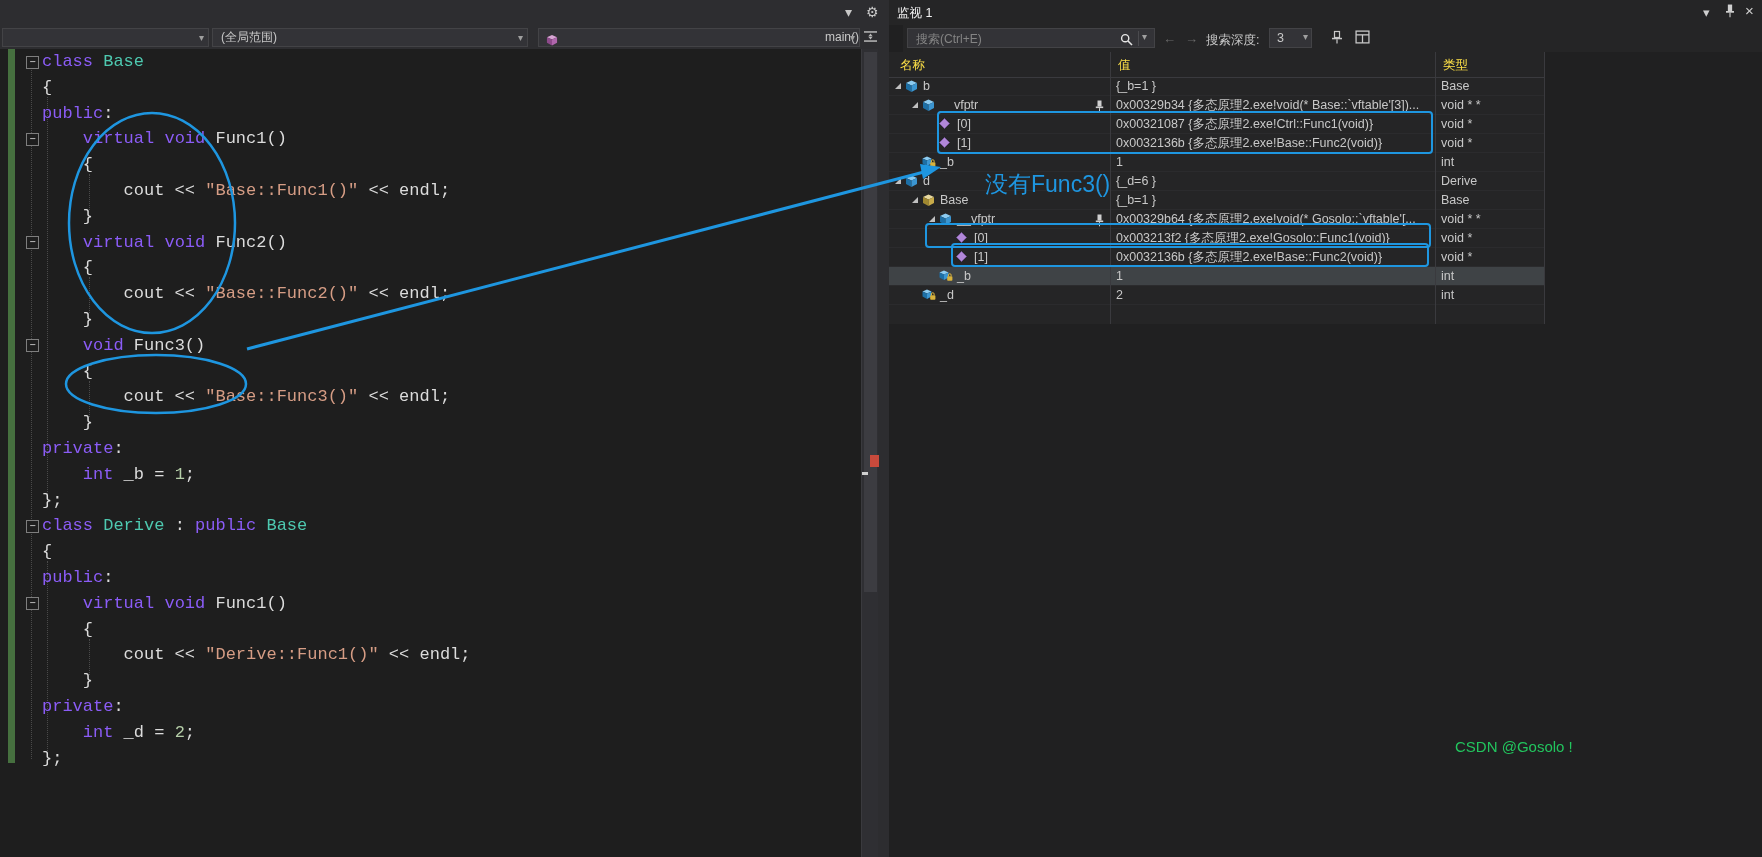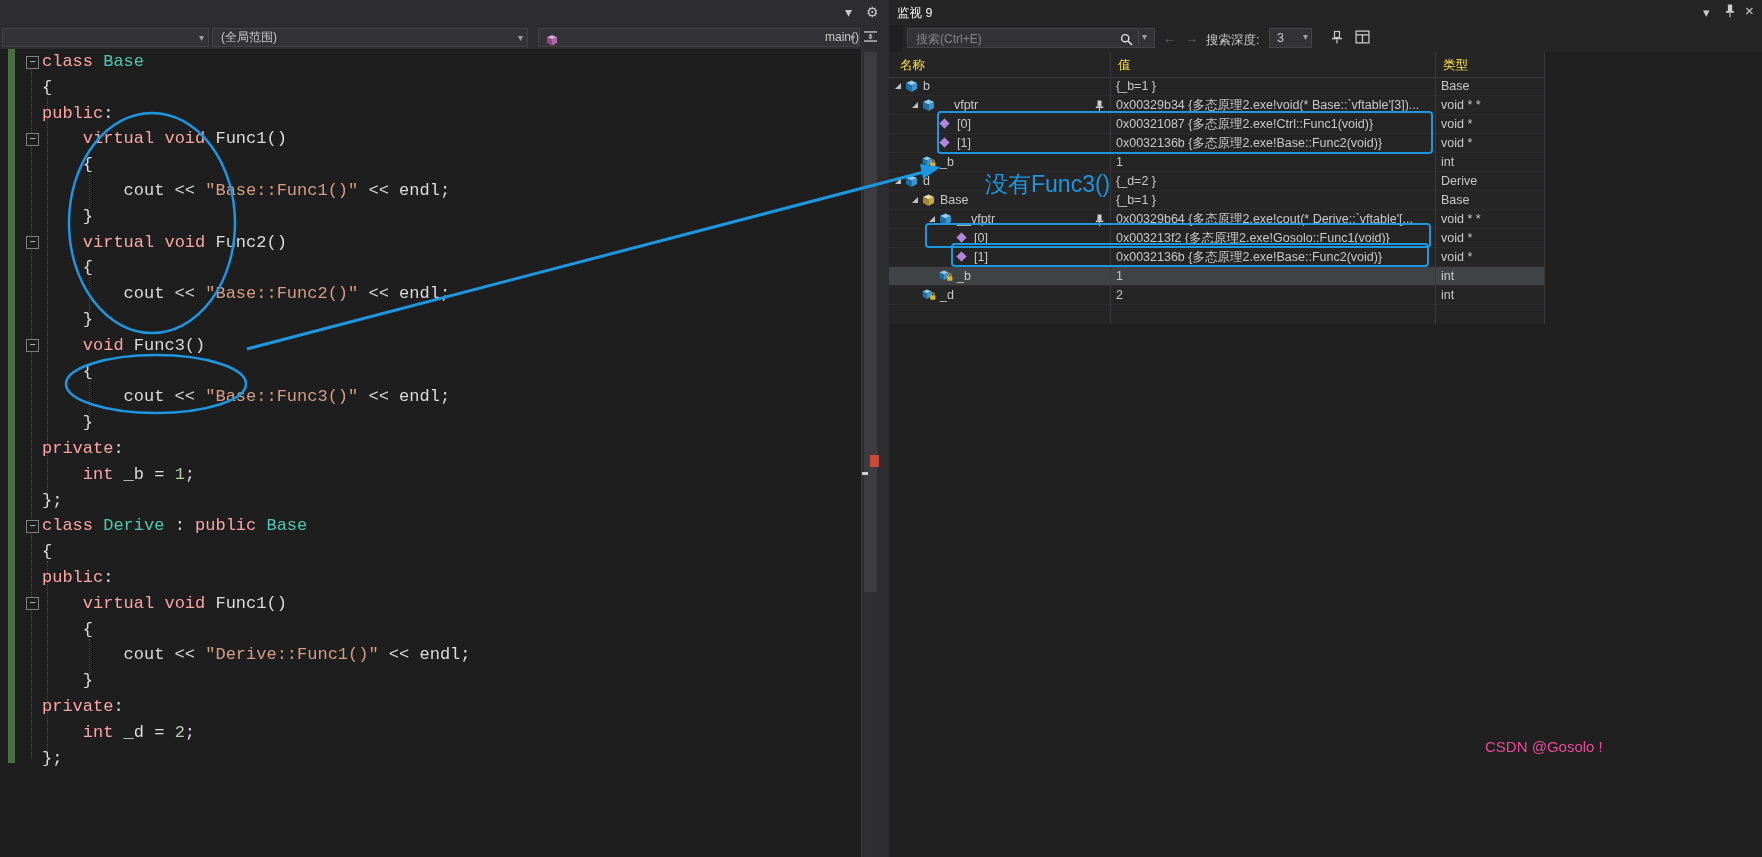--- a/index.html
+++ b/index.html
@@ -16,21 +16,21 @@
   .dd .chev{position:absolute;right:4px;top:1px;color:#9f9f9f;font-size:10px;line-height:16px;}
   .dd .micon{position:absolute;left:7px;top:3px;}
   .dd3 .ddtext{padding-left:24px;text-align:right;}
   .splitico{position:absolute;left:863px;top:3px;width:16px;height:16px;}
 
   .edbody{position:absolute;top:49px;left:0;width:861px;height:808px;background:#1e1e1e;overflow:hidden;}
   .chgmargin{position:absolute;left:8px;top:0;width:7px;height:714px;background:#46703f;}
   .guide{position:absolute;width:0;border-left:1px dotted #4a4a4a;}
   #code{position:absolute;left:42px;top:0;font:17px/25.8px "Liberation Mono","DejaVu Sans Mono",monospace;white-space:pre;}
   .cl{height:25.8px;}
-  .tk-kw{color:#fca5a5}.tk-ty{color:#4ec9b0}.tk-pl{color:#dcdcdc}.tk-st{color:#d69d85}.tk-nu{color:#b5cea8}
+  .tk-kw{color:#8b5cf6}.tk-ty{color:#4ec9b0}.tk-pl{color:#dcdcdc}.tk-st{color:#d69d85}.tk-nu{color:#b5cea8}
   .foldbox{position:absolute;left:26px;width:11px;height:11px;border:1px solid #7e7e7e;background:#1e1e1e;z-index:3;box-sizing:content-box;}
   .foldbox::before{content:"\2212";display:block;color:#d0d0d0;font:10px/10px "DejaVu Sans Mono",monospace;text-align:center;}
 
   .sbar{position:absolute;left:861px;top:49px;width:17px;height:808px;background:#2f2f33;border-left:1px solid #3a3a3e;box-sizing:border-box;}
   .sthumb{position:absolute;left:2px;top:3px;width:13px;height:540px;background:#3c3c41;}
   .smark-red{position:absolute;left:8px;top:406px;width:9px;height:12px;background:#c84a3c;}
   .smark-caret{position:absolute;left:0;top:423px;width:6px;height:3px;background:#d0d0d0;}
 
   
   .wpane{position:absolute;left:889px;top:0;width:873px;height:857px;background:#202021;}
@@ -62,21 +62,21 @@
   .wname{position:absolute;left:0;top:0;width:221px;height:18px;display:flex;align-items:center;overflow:hidden;}
   .ind{display:inline-block;height:1px;flex:none;}
   .twisty{width:0;height:0;border-left:6px solid transparent;border-bottom:6px solid #c0c0c0;margin-right:4px;flex:none;}
   .wicon{width:14px;height:12px;margin-right:4px;flex:none;display:inline-flex;}
   .ntext{font-size:12.5px;color:#c8c8c8;white-space:nowrap;}
   .ntext.add{font-style:italic;color:#7f7f7f;}
   .pin{position:absolute;right:6px;top:3px;}
   .wval{position:absolute;left:227px;top:0;width:315px;height:18px;line-height:18px;font-size:12.5px;color:#c8c8c8;white-space:nowrap;overflow:hidden;}
   .wtype{position:absolute;left:552px;top:0;width:100px;height:18px;line-height:18px;font-size:12.5px;color:#c8c8c8;white-space:nowrap;overflow:hidden;}
 
-  .wm{position:absolute;left:566px;top:738px;font-size:15px;color:#ec4899;margin-left:30px;}
+  .wm{position:absolute;left:566px;top:738px;font-size:15px;color:#22c55e;}
 
   .anno{position:absolute;left:0;top:0;z-index:60;pointer-events:none;}
 </style>
 </head>
 <body>
 
 <div class="app">
 
   <div class="edpane">
 
@@ -139,21 +139,21 @@
     <div class="sbar">
       <div class="sthumb"></div>
       <div class="smark-red"></div>
       <div class="smark-caret"></div>
     </div>
   </div>
 
   <div class="wpane">
 
     <div class="whead">
-      <span class="title">监视 9</span>
+      <span class="title">监视 1</span>
       <span class="hico" style="left:814px">▾</span>
       <span class="hico" style="left:836px;top:4px">
         <svg width="10" height="14" viewBox="0 0 9 13">
             <rect x="2.5" y="0.5" width="4" height="6" fill="#cfcfcf"></rect>
             <rect x="0.8" y="6.5" width="7.4" height="1.6" fill="#cfcfcf"></rect>
             <rect x="4" y="8.1" width="1" height="4.2" fill="#cfcfcf"></rect>
           </svg>
       </span>
       <span class="hico" style="left:856px;font-size:15px;top:3px">×</span>
     </div>
@@ -289,21 +289,21 @@
               <span class="twisty"></span>
               <span class="wicon">
                 <svg width="13" height="12" viewBox="0 0 13 12">
                   <path d="M6.5 0.5 12 3 6.5 5.5 1 3Z" fill="#8ccbf0"></path>
                   <path d="M1 3v6l5.5 3V5.5Z" fill="#1d6fa5"></path>
                   <path d="M12 3v6l-5.5 3V5.5Z" fill="#3b95d0"></path>
                 </svg>
               </span>
               <span class="ntext">d</span>
             </div>
-            <div class="wval">{_d=2 }</div>
+            <div class="wval">{_d=6 }</div>
             <div class="wtype">Derive</div>
           </div>
           <div class="wrow">
             <div class="wname">
               <span class="ind" style="width: 23px;"></span>
               <span class="twisty"></span>
               <span class="wicon">
                 <svg width="13" height="12" viewBox="0 0 13 12">
                   <path d="M6.5 0.5 12 3 6.5 5.5 1 3Z" fill="#e8d9a0"></path>
                   <path d="M1 3v6l5.5 3V5.5Z" fill="#a08830"></path>
@@ -326,21 +326,21 @@
                   <path d="M12 3v6l-5.5 3V5.5Z" fill="#3b95d0"></path>
                 </svg>
               </span>
               <span class="ntext">__vfptr</span>
               <span class="pin"><svg width="9" height="13" viewBox="0 0 9 13">
                   <rect x="2.5" y="0.5" width="4" height="6" fill="#cfcfcf"></rect>
                   <rect x="0.8" y="6.5" width="7.4" height="1.6" fill="#cfcfcf"></rect>
                   <rect x="4" y="8.1" width="1" height="4.2" fill="#cfcfcf"></rect>
                 </svg></span>
             </div>
-            <div class="wval">0x00329b64 {多态原理2.exe!cout(* Derive::`vftable'[...</div>
+            <div class="wval">0x00329b64 {多态原理2.exe!void(* Gosolo::`vftable'[...</div>
             <div class="wtype">void * *</div>
           </div>
           <div class="wrow">
             <div class="wname">
               <span class="ind" style="width: 57px;"></span>
               <span class="ind" style="width: 10px;"></span>
               <span class="wicon">
                 <svg width="11" height="11" viewBox="0 0 11 11">
                   <path d="M5.5 0.5 10.5 5.5 5.5 10.5 0.5 5.5Z" fill="#b187d8" stroke="#7e5aa5" stroke-width="0.8"></path>
                 </svg>

